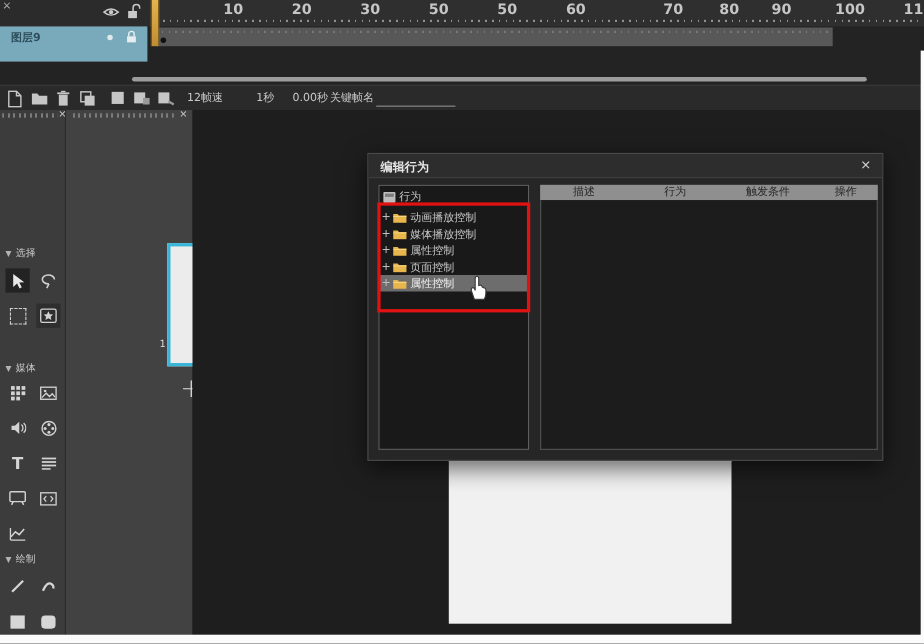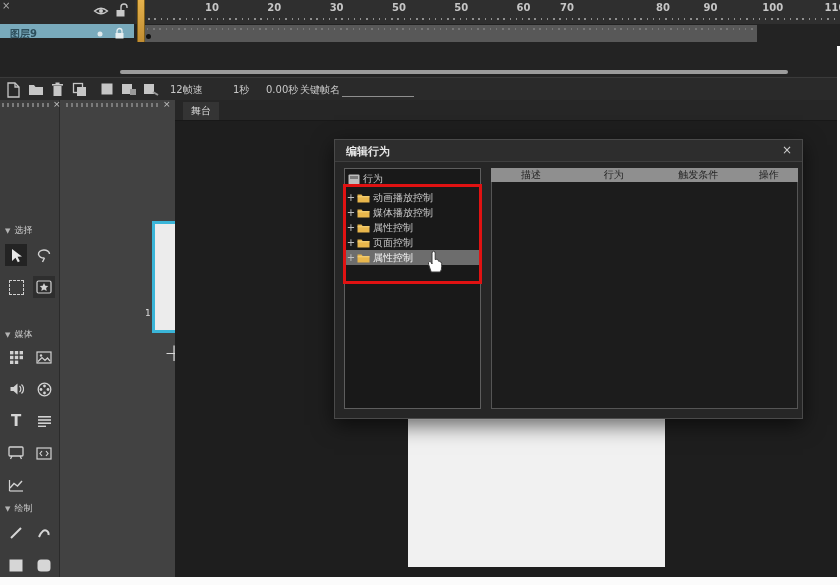--- a/index.html
+++ b/index.html
@@ -4,26 +4,26 @@
 <style>
   html,body{margin:0;padding:0;background:#fff;}
   .app{position:relative;width:840px;height:585px;background:#242424;overflow:hidden;
        font-family:"DejaVu Sans","Liberation Sans",sans-serif;color:#ccc;}
   .abs{position:absolute;}
   svg{display:block;}
 
   
   .tl{position:absolute;left:0;top:0;width:840px;height:76px;background:#232323;}
   .tl-ruler{position:absolute;left:135px;top:0;width:705px;height:24px;background:#2f2f2f;}
-  .ruler-num{position:absolute;top:2px;transform:translateX(-50%);font-size:10px;font-weight:600;color:#c6c6c6;}
+  .ruler-num{position:absolute;top:2px;transform:translateX(-50%);font-size:13px;font-weight:600;color:#c6c6c6;}
   .ruler-ticks{position:absolute;left:142px;top:18px;width:698px;height:2px;
     background:repeating-linear-gradient(90deg,#8f8f8f 0 1.4px,transparent 1.4px 6.23px);}
   .tl-leftcol{position:absolute;left:0;top:0;width:135px;height:24px;background:#2b2b2b;}
   .tl-corner-x{position:absolute;left:2px;top:0px;font-size:10px;color:#aaa;}
-  .layer-row{position:absolute;left:0;top:24px;width:134px;height:14px;background:#79aabc;}
+  .layer-row{position:absolute;left:0;top:24px;width:134px;height:32px;background:#79aabc;}
   .layer-name{position:absolute;left:10px;top:3px;font-size:10px;color:#2e4f5c;font-weight:600;}
   .track{position:absolute;left:143px;top:25px;width:614px;height:17px;background:#585858;}
   .track-ticks{position:absolute;left:4px;top:3px;right:4px;height:2px;
     background:repeating-linear-gradient(90deg,#777 0 1.4px,transparent 1.4px 6.23px);}
   .playhead{position:absolute;left:137px;top:0;width:6px;height:42px;
     background:linear-gradient(#e6b24c,#c08c32);border-left:1px solid #7d5d18;border-right:1px solid #7d5d18;}
   .kf-dot{position:absolute;left:146px;top:34px;width:5px;height:5px;border-radius:50%;background:#111;}
   .hscroll{position:absolute;left:120px;top:70px;width:668px;height:4px;background:#9c9c9c;border-radius:2px;}
 
   
@@ -89,21 +89,21 @@
 <div class="app">
 
   <div class="tl">
     <div class="tl-ruler">
         <span class="ruler-num" style="left: 77px;">10</span>
         <span class="ruler-num" style="left: 139.3px;">20</span>
         <span class="ruler-num" style="left: 201.6px;">30</span>
         <span class="ruler-num" style="left: 263.9px;">50</span>
         <span class="ruler-num" style="left: 326.2px;">50</span>
         <span class="ruler-num" style="left: 388.5px;">60</span>
-        <span class="ruler-num" style="left: 432px;">70</span>
+        <span class="ruler-num" style="left: 477px;">70</span>
         <span class="ruler-num" style="left: 528px;">80</span>
         <span class="ruler-num" style="left: 575.4px;">90</span>
         <span class="ruler-num" style="left: 637.7px;">100</span>
         <span class="ruler-num" style="left: 700px;">110</span>
       </div>
     <div class="ruler-ticks"></div>
     <div class="tl-leftcol">
       <span class="tl-corner-x">×</span>
       <span class="abs" style="left:93px;top:5px">
         <svg width="16" height="12" viewBox="0 0 16 12">
@@ -327,23 +327,20 @@
         </svg>
     </span>
   </div>
 
   <div class="dotstrip" style="left:2px;width:50px"></div>
   <span class="panel-x" style="left:53px">×</span>
   <div class="dotstrip" style="left:66px;width:92px"></div>
   <span class="panel-x" style="left:163px">×</span>
 
   <div class="stage">
-    <div class="tabstrip">
-      <div class="tab">舞台</div>
-    </div>
     <div class="canvas-rect"></div>
   </div>
 
   <div class="dialog">
     <div class="dlg-title">
       <span class="t">编辑行为</span>
       <span class="dlg-close">×</span>
     </div>
     <div class="tree-panel">
       <div class="tree-root">

